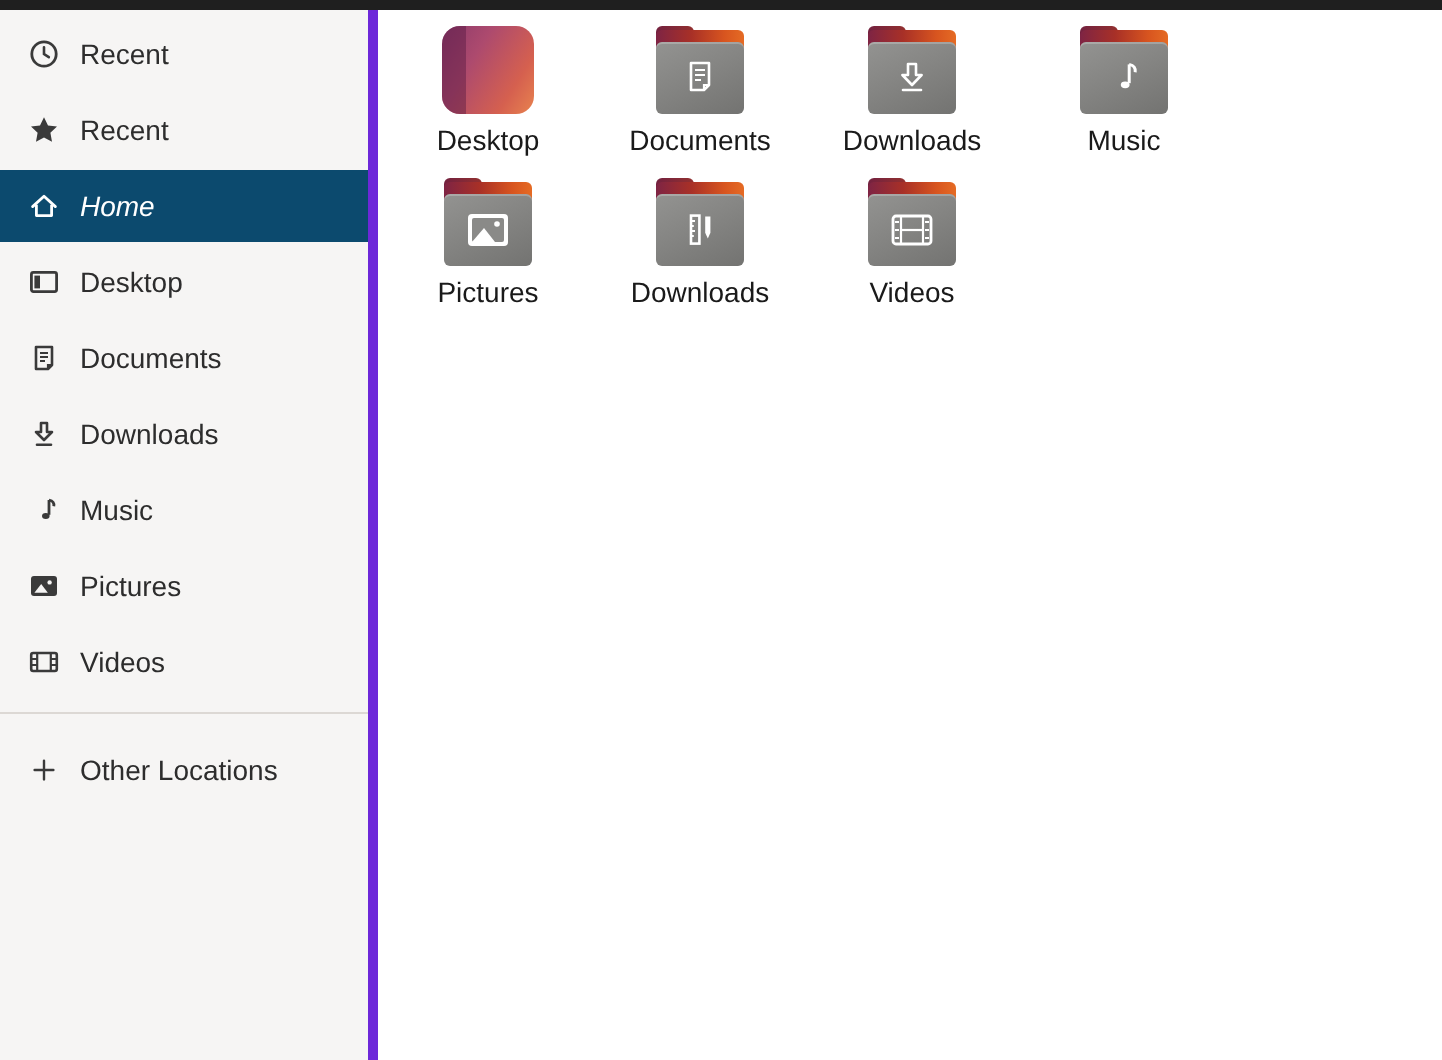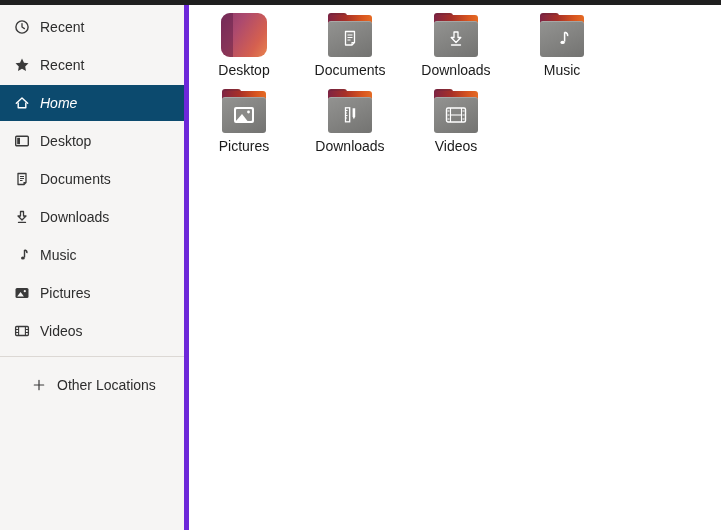--- a/index.html
+++ b/index.html
@@ -17,21 +17,21 @@
     padding-top:4px; display:flex; flex-direction:column;
   }
   .srow {
     height:36px; margin-bottom:2px; display:flex; align-items:center;
     padding-left:14px; gap:10px; font-size:14px; color:#2d2d2d; cursor:pointer;
   }
   .srow.selected { background:#0c4a6e; color:#ffffff;font-style:italic; }
   .sicon { width:16px; height:16px; display:flex; align-items:center; justify-content:center; }
   .sicon svg { display:block; }
   .sep { height:1px; background:#dcd8d4; margin:5px 0; }
-  .srow.other { margin-top:5px;margin-left:17px; }
+  .srow.other { margin-top:5px; }
 
   
   .main { flex:1; background:#ffffff; }
   .grid { display:flex; flex-wrap:wrap; padding:8px 0 0 2px; width:531px; }
   .cell { width:106px; height:76px; display:flex; flex-direction:column; align-items:center; cursor:pointer; }
   .icon-area { height:44px; display:flex; align-items:flex-end; justify-content:center; }
   .flabel { margin-top:5px; font-size:14px; color:#1a1a1a; text-align:center; line-height:16px; }
 
   
   .folder { width:48px; height:44px; position:relative; }

